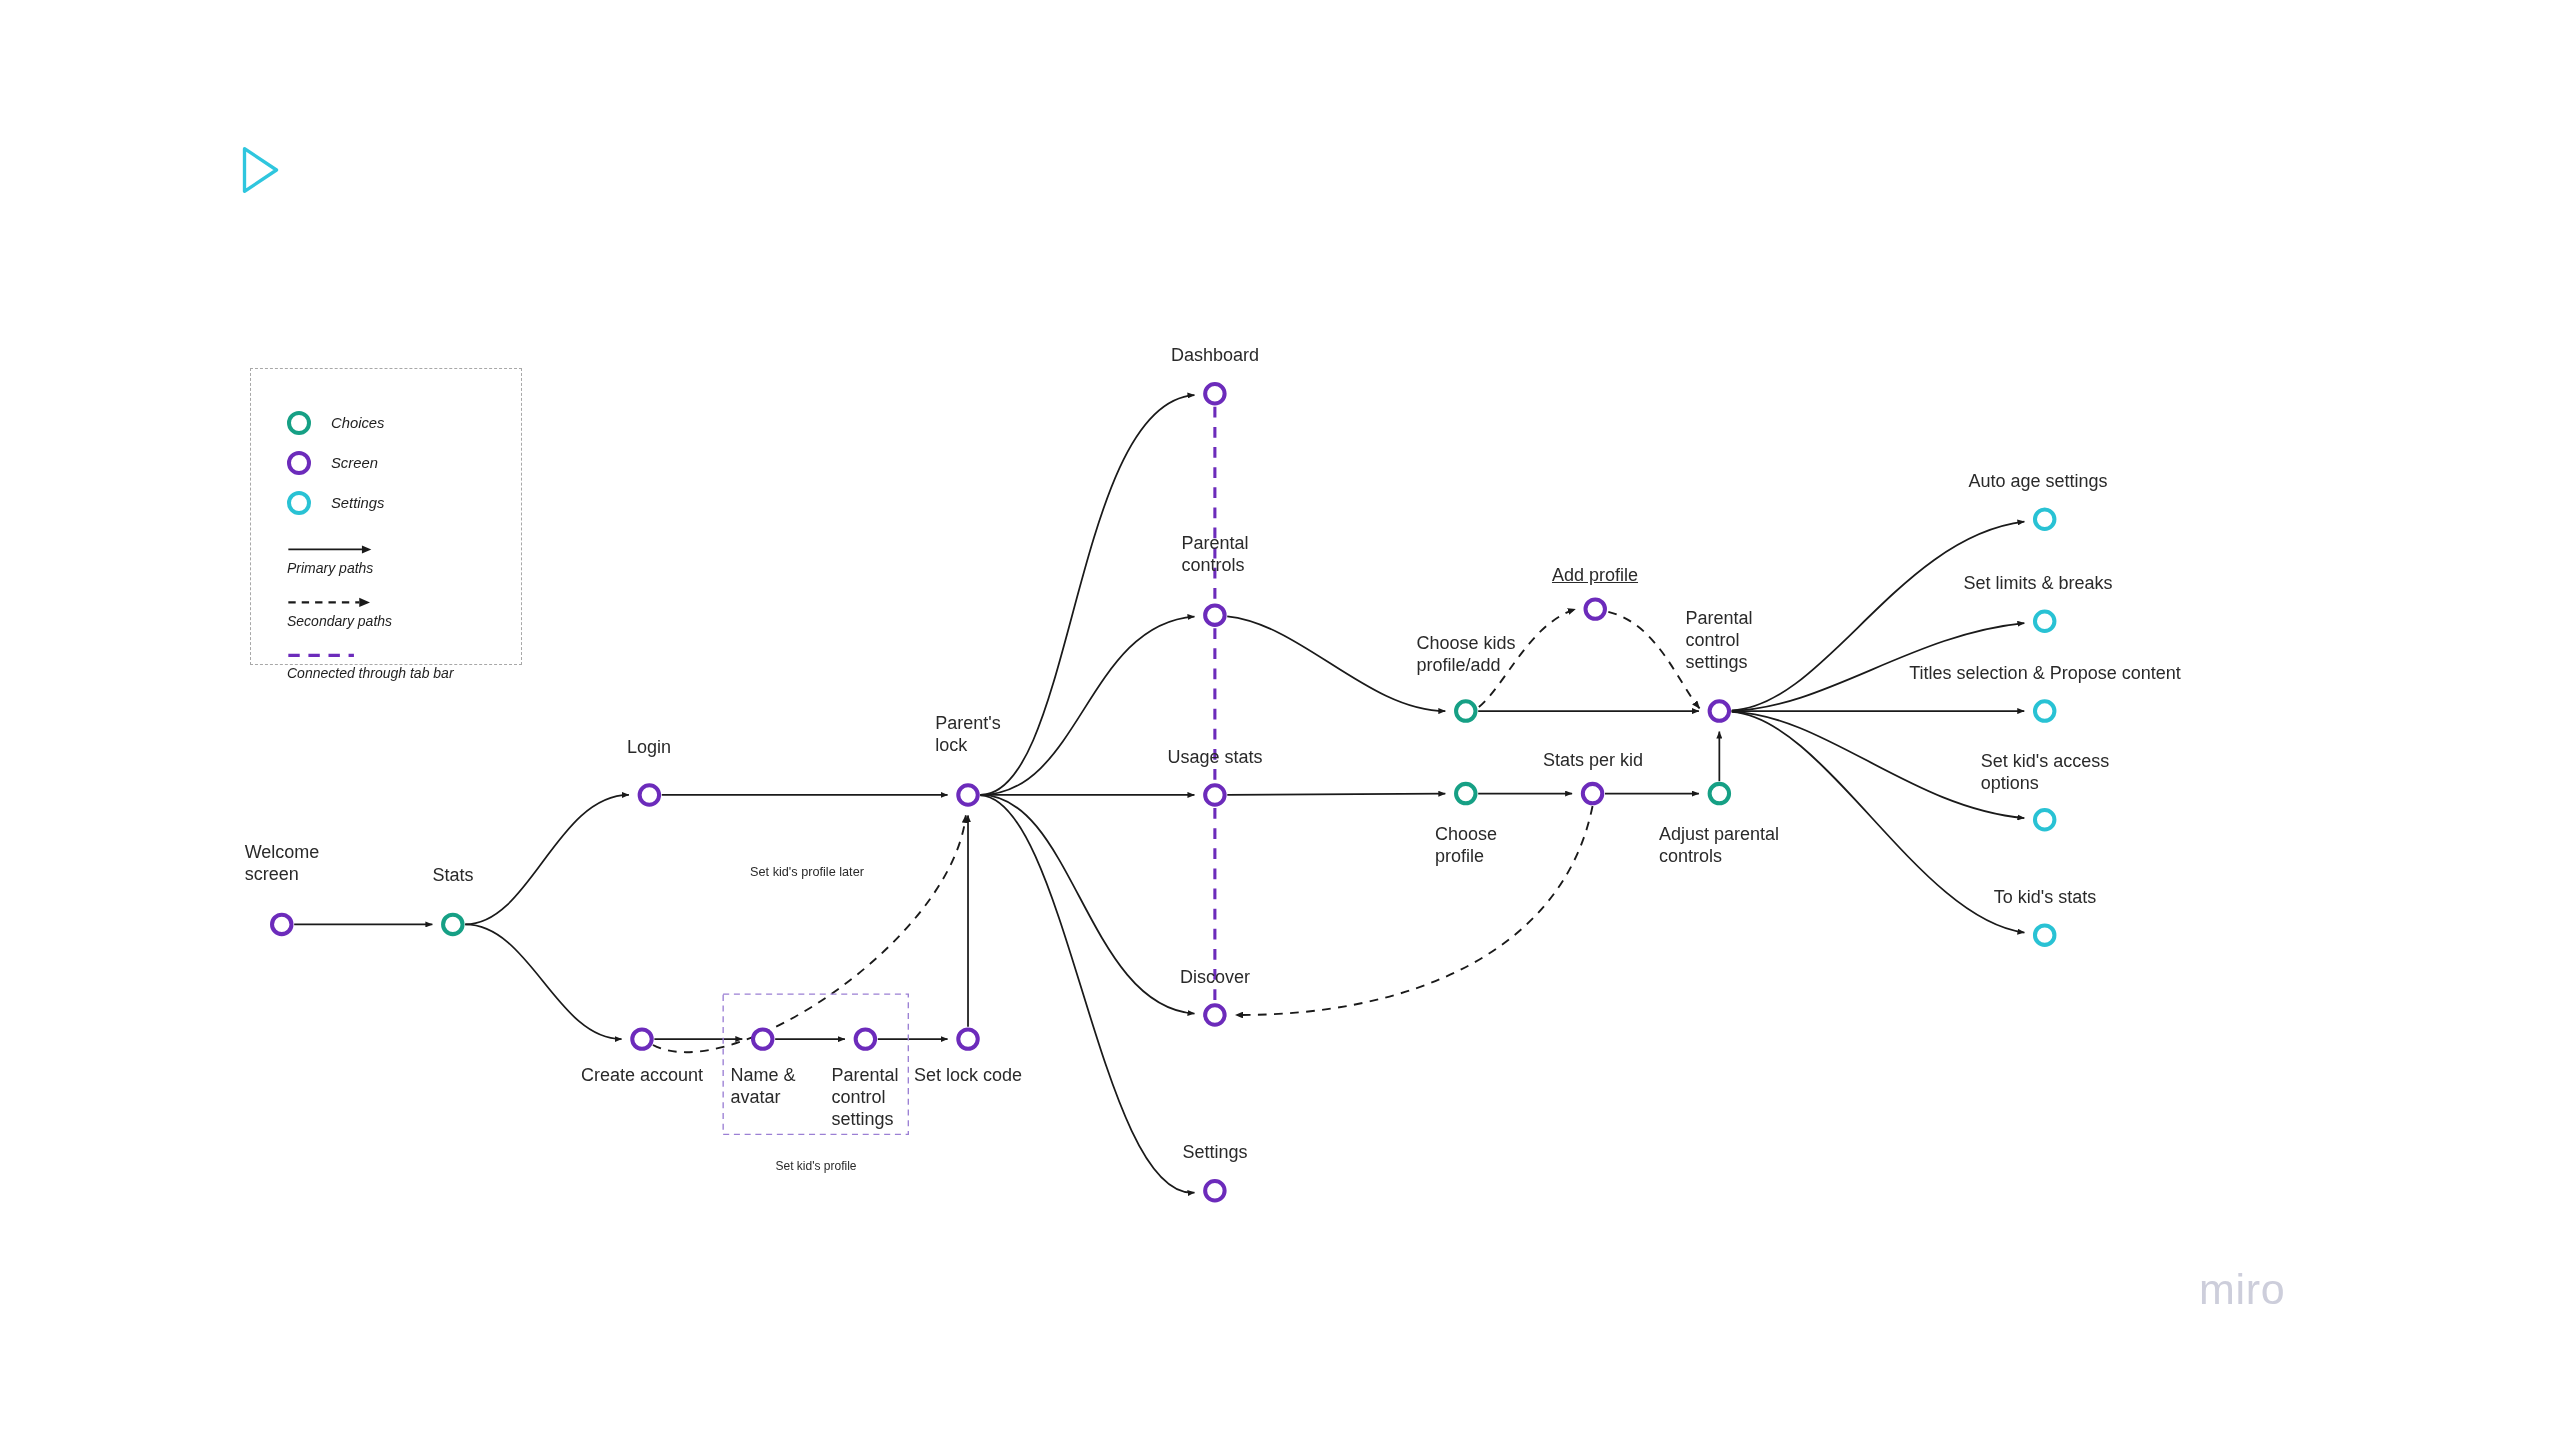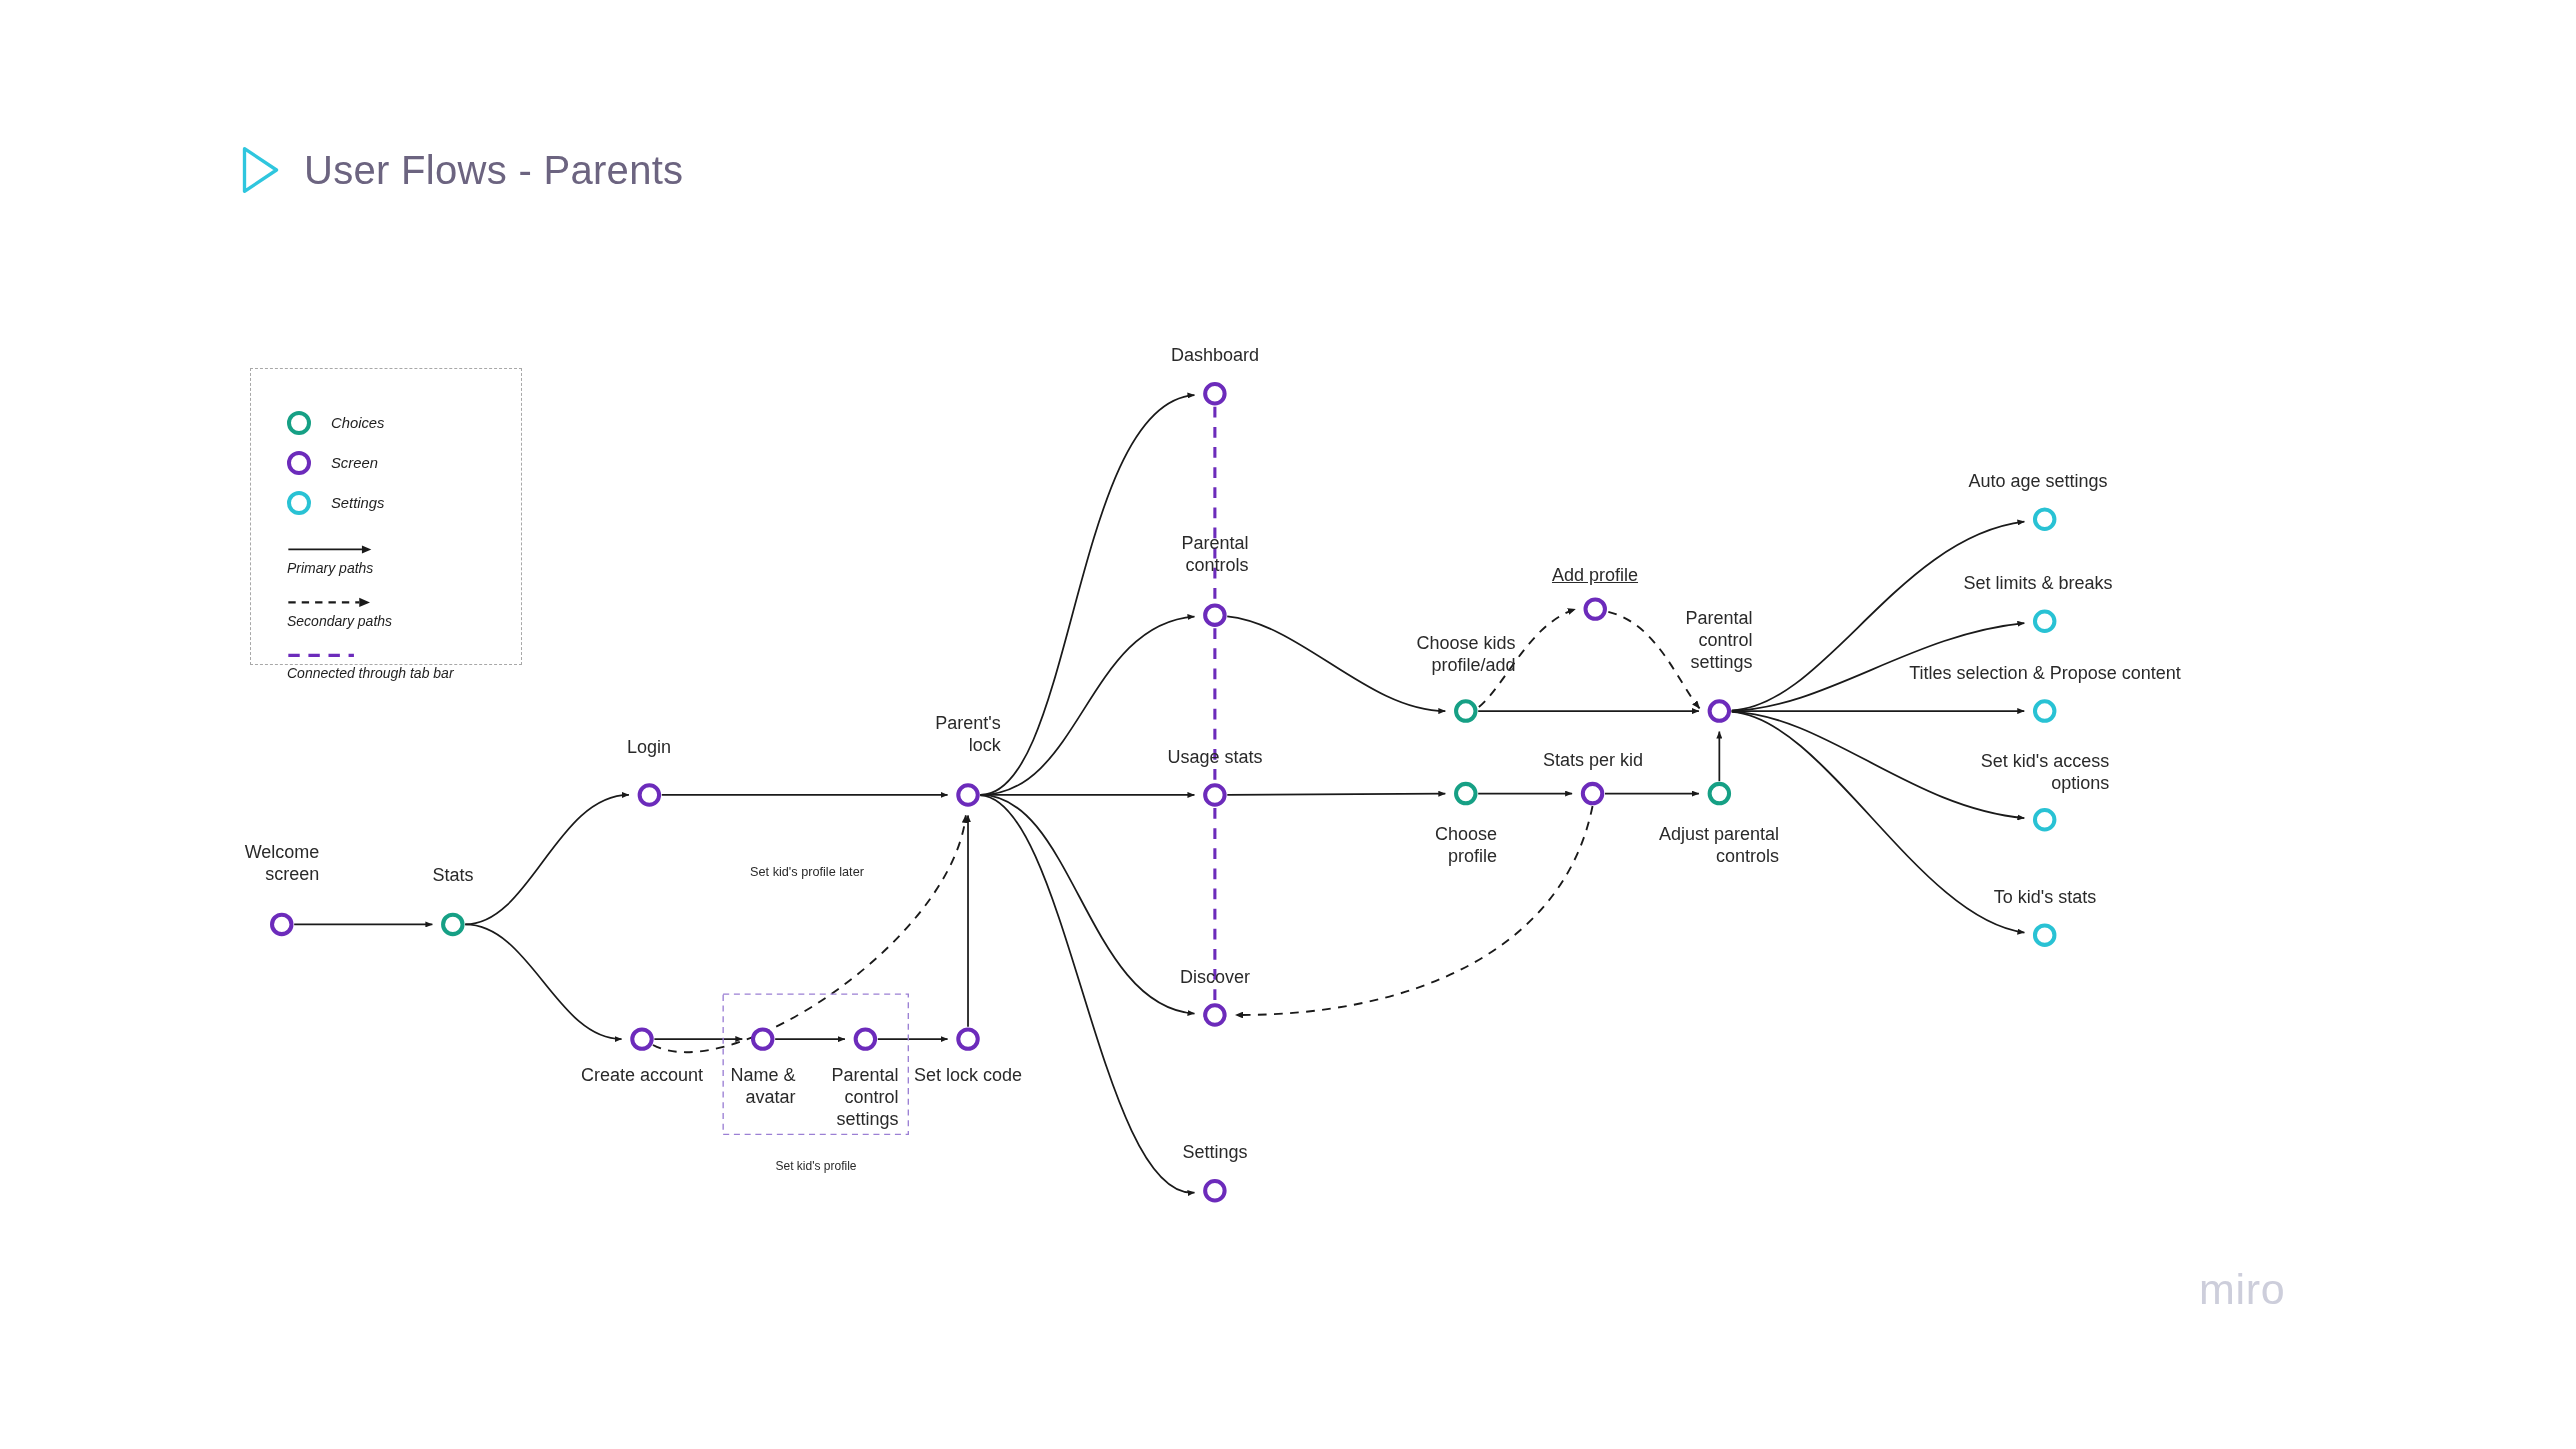--- a/index.html
+++ b/index.html
@@ -30,21 +30,21 @@
   .lg-ring.screen{border-color:#6c2bbb;}
   .lg-ring.settings{border-color:#29c2d4;}
   .lg-label{font-style:italic;font-size:14.8px;color:#1f1f1f;white-space:nowrap;}
   .lg-path{margin-top:19px;}
   .lg-path .cap{font-style:italic;font-size:14px;color:#1f1f1f;white-space:nowrap;margin-top:3px;display:block;}
   .lg-swatch{display:block;height:14.8px;}
 
   
   .nlabel{
     position:absolute;font-size:18px;color:#2a2a2a;line-height:1.22;
-    text-align:right;transform:translateX(-50%);white-space:pre-line;
+    text-align:left;transform:translateX(-50%);white-space:pre-line;
   }
   .elabel{
     position:absolute;font-size:12.7px;color:#2a2a2a;
     text-align:center;transform:translateX(-50%);white-space:nowrap;
   }
   .grp-caption{
     position:absolute;font-size:12px;color:#2a2a2a;
     text-align:center;transform:translateX(-50%);white-space:nowrap;
   }
 
@@ -56,21 +56,20 @@
 </style>
 </head>
 <body>
 
 <div id="board">
 
   <div class="title-row">
     <svg class="play-tri" viewBox="0 0 58 72">
       <path d="M5 4 L53 36 L5 68 Z" fill="none" stroke="#2fc6de" stroke-width="5" stroke-linejoin="round" stroke-linecap="round"></path>
     </svg>
-    <div class="title-text">User Flows - Parents</div>
   </div>
 
   <div class="legend">
     <div class="legend-rows">
 
       <div class="lg-item">
         <span class="lg-ring choices"></span>
         <span class="lg-label">Choices</span>
       </div>
 

